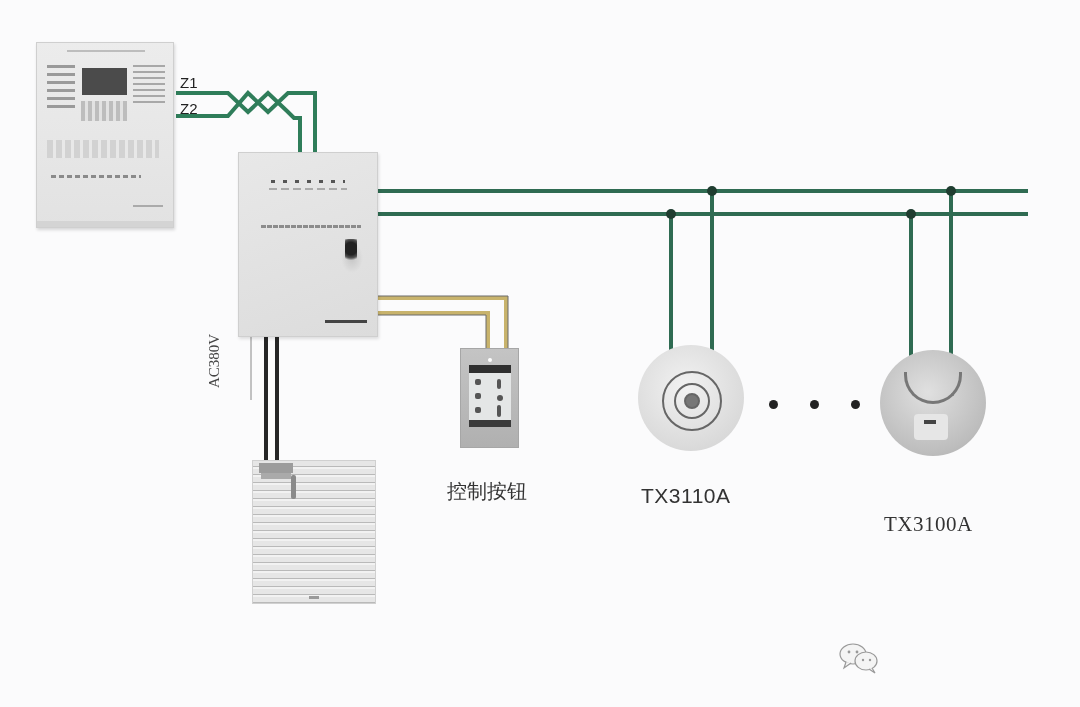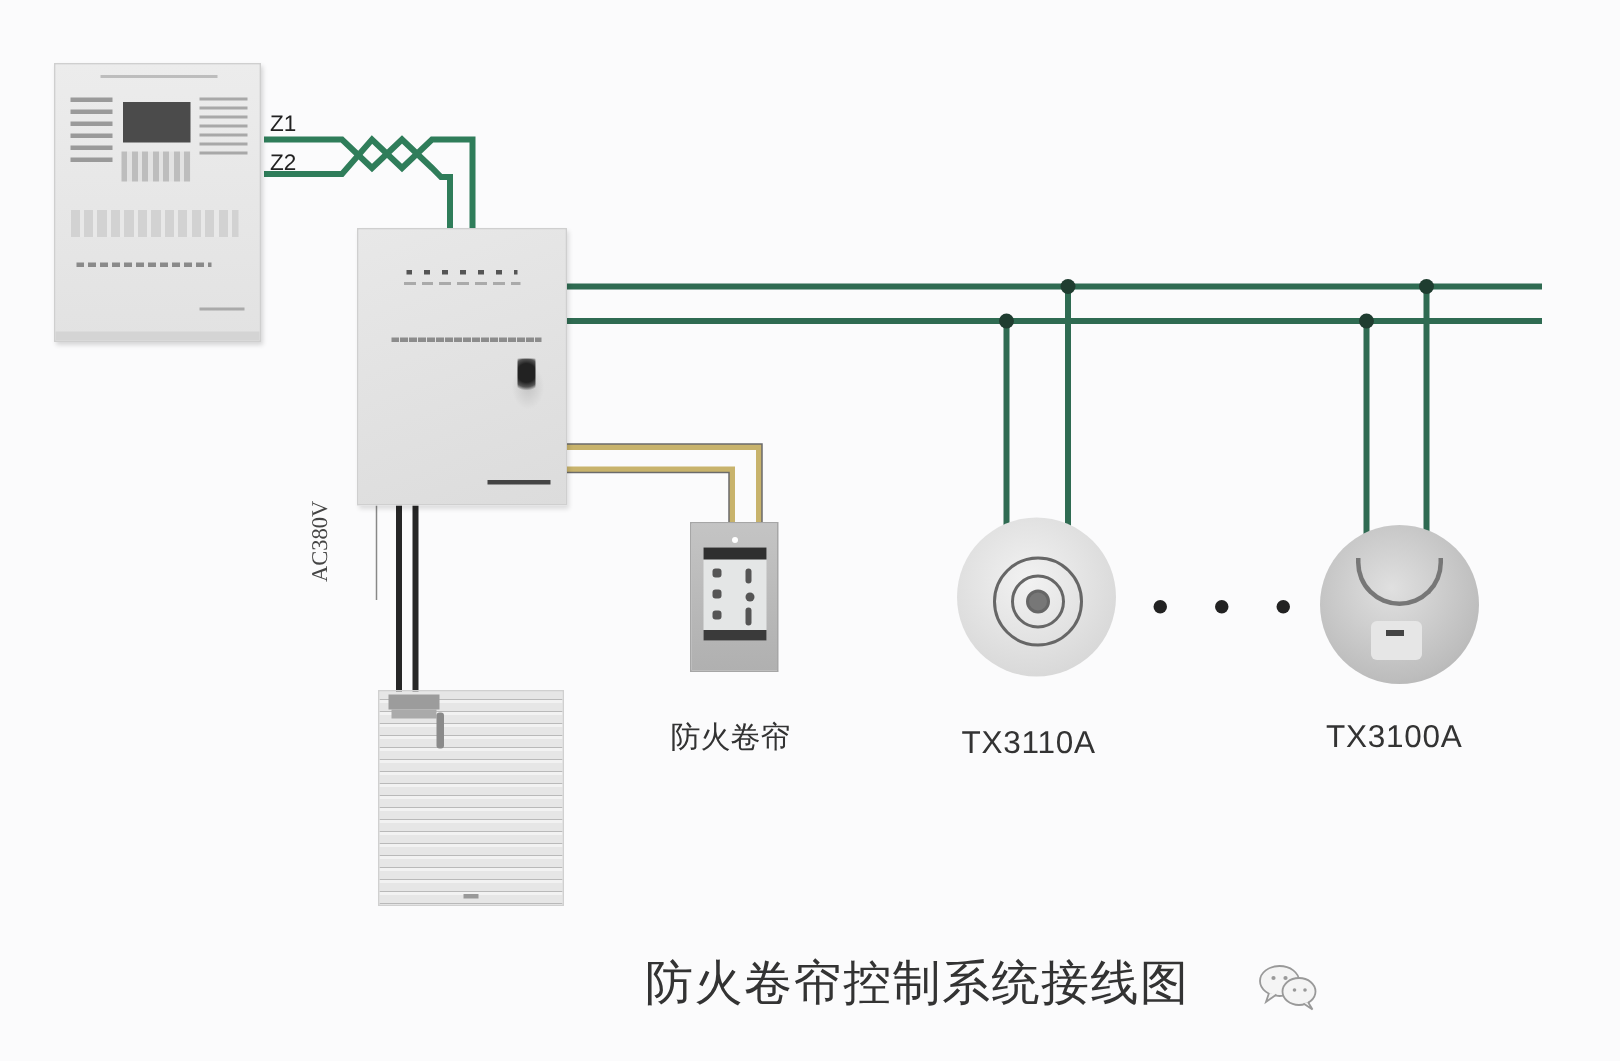--- a/index.html
+++ b/index.html
@@ -88,21 +88,21 @@
       border: 3px solid #777; border-top: none; border-radius: 0 0 30px 30px; box-sizing: border-box; }
     .det2 .base2 { position: absolute; left: 34px; top: 64px; width: 34px; height: 26px; background: #e6e6e6; border-radius: 4px; }
     .det2 .slot { position: absolute; left: 44px; top: 70px; width: 12px; height: 4px; background: #444; }
 
     .ellipsis-dot { width: 9px; height: 9px; border-radius: 50%; background: #222; }
 
     .label { color: #333; white-space: nowrap; }
     .lbl-ctrl { left: 292px; top: 342px; font-size: 26px; line-height: 38px; letter-spacing: 1px; width: 130px; white-space: normal; color: #2e2e2e; }
     .lbl-btn { left: 447px; top: 478px; font-size: 20px; }
     .lbl-d1 { left: 641px; top: 484px; font-size: 21px; letter-spacing: 0.5px; font-family: "Liberation Sans", sans-serif; }
-    .lbl-d2 { left: 884px; top: 480px; font-size: 21px; letter-spacing: 0.5px; font-family: Liberation Sans, sans-serif; }
+    .lbl-d2 { left: 884px; top: 512px; font-size: 21px; letter-spacing: 0.5px; font-family: Liberation Serif, serif; }
     .lbl-z1 { left: 180px; top: 74px; font-size: 15px; font-family: "Liberation Sans", sans-serif; color: #222; }
     .lbl-z2 { left: 180px; top: 100px; font-size: 15px; font-family: "Liberation Sans", sans-serif; color: #222; }
     .lbl-ac {
       left: 206px; top: 388px; font-size: 15px; font-family: "Liberation Serif", serif; color: #444;
       transform: rotate(-90deg); transform-origin: left top; width: 80px;
     }
     .title { left: 430px; top: 634px; font-size: 32px; color: #333; letter-spacing: 1px; }
     .wechat-icon { left: 838px; top: 642px; width: 44px; height: 32px; }
     .watermark-text { left: 886px; top: 642px; font-size: 26px; color: #f0f0f0;
       text-shadow: -1px -1px 0 #777, 1px 1px 0 #777, 1px -1px 0 #999, -1px 1px 0 #999; }
@@ -209,41 +209,40 @@
       <div class="hdr"></div>
       <div class="ic" style="left:6px; top:14px;"></div>
       <div class="ic" style="left:6px; top:28px;"></div>
       <div class="ic" style="left:6px; top:42px;"></div>
       <div class="ic" style="left:28px; top:14px; width:4px; height:10px;"></div>
       <div class="ic" style="left:28px; top:30px; border-radius:50%;"></div>
       <div class="ic" style="left:28px; top:40px; width:4px; height:12px;"></div>
       <div class="ftr"></div>
     </div>
   </div>
-  <span class="abs label lbl-btn">防火卷帘</span>
+  <span class="abs label lbl-btn">控制按钮</span>
 
   <div class="abs det det1">
     <div class="ring" style="left:24px; top:26px; width:56px; height:56px;"></div>
     <div class="ring" style="left:36px; top:38px; width:32px; height:32px;"></div>
     <div class="ring" style="left:46px; top:48px; width:12px; height:12px; background:#777;"></div>
   </div>
   <span class="abs label lbl-d1">TX3110A</span>
 
   <div class="abs ellipsis-dot" style="left:769px; top:400px;"></div>
   <div class="abs ellipsis-dot" style="left:810px; top:400px;"></div>
   <div class="abs ellipsis-dot" style="left:851px; top:400px;"></div>
 
   <div class="abs det det2">
     <div class="cup"></div>
     <div class="base2"></div>
     <div class="slot"></div>
   </div>
   <span class="abs label lbl-d2">TX3100A</span>
 
-  <div class="abs label title">防火卷帘控制系统接线图</div>
 
   <svg class="abs wechat-icon" viewBox="0 0 44 32">
     <ellipse cx="15" cy="12" rx="13" ry="10" fill="#f4f4f4" stroke="#999" stroke-width="1.2"></ellipse>
     <path d="M8 20 L6 26 L13 21" fill="#f4f4f4" stroke="#999" stroke-width="1.2"></path>
     <ellipse cx="28" cy="19" rx="11" ry="9" fill="#f4f4f4" stroke="#999" stroke-width="1.2"></ellipse>
     <path d="M34 26 L37 31 L31 27" fill="#f4f4f4" stroke="#999" stroke-width="1.2"></path>
     <circle cx="11" cy="10" r="1.4" fill="#999"></circle>
       <circle cx="19" cy="10" r="1.4" fill="#999"></circle>
     <circle cx="25" cy="18" r="1.2" fill="#999"></circle>
       <circle cx="32" cy="18" r="1.2" fill="#999"></circle>

